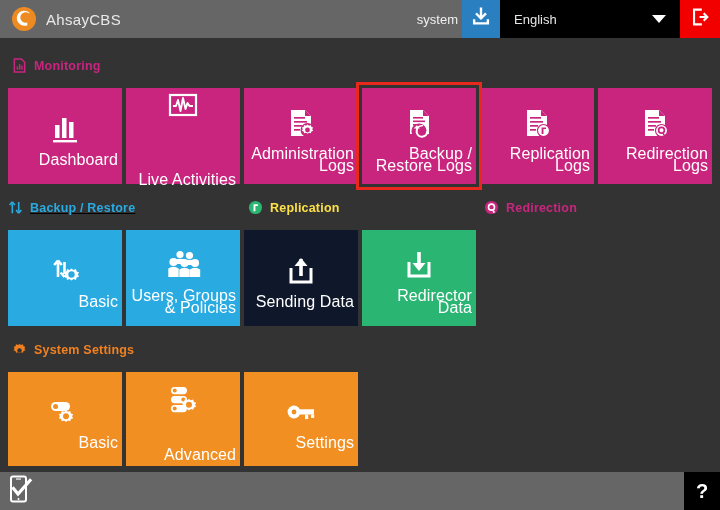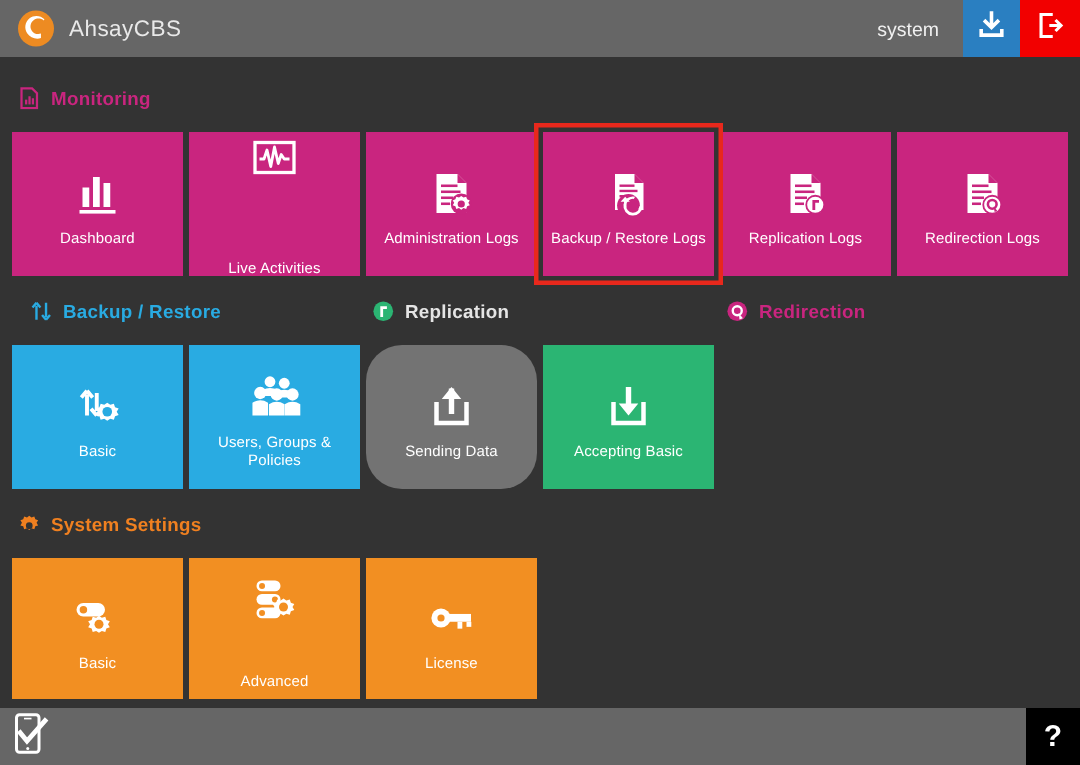--- a/index.html
+++ b/index.html
@@ -17,21 +17,21 @@
     background:#666666;display:flex;align-items:center;
   }
   .brand{display:flex;align-items:center;padding-left:12px;gap:10px;}
   .logo{
     width:24px;height:24px;border-radius:50%;background:#ED8B22;
     position:relative;flex:none;
   }
   .logo svg{position:absolute;left:0;top:0;}
   .brand-name{color:#e9e9e9;font-size:15px;letter-spacing:.3px;}
   .header-spacer{flex:1 1 auto;}
-  .user-name{color:#f0f0f0;font-size:13px;padding-right:16px;}
+  .user-name{color:#f0f0f0;font-size:13px;padding-right:4px;}
   .dl-btn{
     width:38px;height:38px;background:#2A7FC1;flex:none;
     display:flex;align-items:center;justify-content:center;cursor:pointer;
   }
   .lang-select{
     width:180px;height:38px;background:#000000;flex:none;
     display:flex;align-items:center;justify-content:space-between;
     padding:0 14px;box-sizing:border-box;cursor:pointer;
   }
   .lang-label{color:#e6e6e6;font-size:13px;}
@@ -47,21 +47,21 @@
   .sec-head .sec-txt{font-size:12.5px;font-weight:bold;letter-spacing:.2px;white-space:nowrap;text-align:center;}
 
   
   .tile{
     position:absolute;width:114px;height:96px;cursor:pointer;
     display:flex;flex-direction:column;align-items:center;justify-content:center;
     box-sizing:border-box;
   }
   .tile .ico{height:40px;display:flex;align-items:flex-end;justify-content:center;margin-bottom:7px;}
   .tile .lbl{
-    color:#ffffff;font-size:10px;line-height:12px;text-align:center;
+    color:#ffffff;font-size:16px;line-height:12px;text-align:right;
     width:106px;letter-spacing:.1px;
   }
   .tile.selected{outline:3px solid #E8281C;outline-offset:3px;}
 
   
   .footer{
     position:absolute;left:0;top:472px;width:720px;height:38px;background:#666666;
     display:flex;align-items:center;
   }
   .footer-left{padding-left:8px;display:flex;align-items:center;cursor:pointer;}
@@ -94,20 +94,24 @@
 
     <div class="dl-btn">
       <span>
         <svg width="22" height="22" viewBox="0 0 24 24">
           <path d="M12 3 L12 12 M12 13.5 L7.5 9 M12 13.5 L16.5 9" stroke="#ffffff" stroke-width="2.6" fill="none" stroke-linecap="square"></path>
           <path d="M4.5 14.5 L4.5 19 L19.5 19 L19.5 14.5" stroke="#ffffff" stroke-width="2.6" fill="none"></path>
         </svg>
       </span>
     </div>
 
+    <div class="lang-select">
+      <span class="lang-label">English</span>
+      <span class="chev"></span>
+    </div>
 
     <div class="logout-btn">
       <span>
         <svg width="22" height="22" viewBox="0 0 24 24">
           <path d="M14 4 L5.5 4 L5.5 20 L14 20" stroke="#ffffff" stroke-width="2.3" fill="none"></path>
           <path d="M11.5 12 L19.5 12 M16 8 L20 12 L16 16" stroke="#ffffff" stroke-width="2.3" fill="none"></path>
         </svg>
       </span>
     </div>
   </div>
@@ -208,38 +212,38 @@
         <rect x="11" y="24" width="6" height="1.7" fill="#C9257F"></rect>
         <circle cx="24.5" cy="25.5" r="6.6" fill="#C9257F"></circle>
         <circle cx="24.5" cy="25.5" r="5.4" fill="#ffffff"></circle>
         <circle cx="24.5" cy="25.2" r="2.9" fill="none" stroke="#C9257F" stroke-width="1.7"></circle>
         <path d="M25.4 26.6 L28 29.6 L26.1 30.4 Z" fill="#C9257F"></path>
       </svg>
     </span>
     <span class="lbl">Redirection Logs</span>
   </div>
 
-  <div class="sec-head" style="left:20px;top:200px;">
+  <div class="sec-head" style="left:8px;top:200px;text-decoration:underline;">
     <span class="sec-ico">
       <svg width="15" height="15" viewBox="0 0 16 16">
         <path d="M4.6 14 L4.6 4 M4.6 2 L1.8 5.4 M4.6 2 L7.4 5.4" stroke="#29ABE2" stroke-width="1.7" fill="none"></path>
         <path d="M11.4 2 L11.4 12 M11.4 14 L8.6 10.6 M11.4 14 L14.2 10.6" stroke="#29ABE2" stroke-width="1.7" fill="none"></path>
       </svg>
     </span>
     <span class="sec-txt" style="color:#29ABE2;">Backup / Restore</span>
   </div>
 
   <div class="sec-head" style="left:248px;top:200px;">
     <span class="sec-ico">
       <svg width="15" height="15" viewBox="0 0 16 16">
         <circle cx="8" cy="8" r="7" fill="#2BB573"></circle>
         <path d="M5.9 12 L5.9 4.4 L10.6 4.4 L10.6 6.4 L7.9 6.4 L7.9 12 Z" fill="#ffffff"></path>
       </svg>
     </span>
-    <span class="sec-txt" style="color:#e5e5e5;">Replication</span>
+    <span class="sec-txt" style="color:#fde047;">Replication</span>
   </div>
 
   <div class="sec-head" style="left:484px;top:200px;">
     <span class="sec-ico">
       <svg width="15" height="15" viewBox="0 0 16 16">
         <circle cx="8" cy="8" r="7" fill="#C9257F"></circle>
         <circle cx="8" cy="7.6" r="3.2" fill="none" stroke="#ffffff" stroke-width="1.7"></circle>
         <path d="M9 9.2 L12 13 L9.6 13.8 Z" fill="#ffffff"></path>
       </svg>
     </span>
@@ -269,40 +273,40 @@
         <path d="M4.3 21.5 Q9.5 18.2 14.7 21.5 L14.7 30 L4.3 30 Z" fill="#ffffff"></path>
         <circle cx="20.5" cy="16" r="4.1" fill="#ffffff"></circle>
         <path d="M15.3 22.5 Q20.5 19.2 25.7 22.5 L25.7 30 L15.3 30 Z" fill="#ffffff"></path>
         <circle cx="31" cy="16" r="4.1" fill="#ffffff"></circle>
         <path d="M25.8 22.5 Q31 19.2 36.2 22.5 L36.2 30 L25.8 30 Z" fill="#ffffff"></path>
       </svg>
     </span>
     <span class="lbl">Users, Groups &amp; Policies</span>
   </div>
 
-  <div class="tile" style="left:244px;top:230px;background:#737373;border-radius:24px;">
+  <div class="tile" style="left:244px;top:230px;background:#0f172a;">
     <span class="ico">
       <svg width="36" height="36" viewBox="0 0 36 36">
         <path d="M18 6 L18 23" stroke="#ffffff" stroke-width="3.6" fill="none"></path>
         <path d="M18 5 L11.5 13 L24.5 13 Z" fill="#ffffff"></path>
         <path d="M8 15 L8 29 L28 29 L28 15" stroke="#ffffff" stroke-width="3" fill="none"></path>
       </svg>
     </span>
     <span class="lbl">Sending Data</span>
   </div>
 
   <div class="tile" style="left:362px;top:230px;background:#2BB573;">
     <span class="ico">
       <svg width="36" height="36" viewBox="0 0 36 36">
         <path d="M18 5 L18 20" stroke="#ffffff" stroke-width="3.6" fill="none"></path>
         <path d="M18 24 L11.5 16 L24.5 16 Z" fill="#ffffff"></path>
         <path d="M8 15 L8 29 L28 29 L28 15" stroke="#ffffff" stroke-width="3" fill="none"></path>
       </svg>
     </span>
-    <span class="lbl">Accepting Basic</span>
+    <span class="lbl">Redirector Data</span>
   </div>
 
 
 
   <div class="sec-head" style="left:12px;top:342px;">
     <span class="sec-ico">
       <svg width="15" height="15" viewBox="0 0 16 16">
         <path d="M8 0.8 l1.6 1.2 2-.7 .7 2 2 .7 -1.1 1.8 1.1 1.8 -2 .7 -.7 2 -2-.7 -1.6 1.2 -1.6-1.2 -2 .7 -.7-2 -2-.7 1.1-1.8 -1.1-1.8 2-.7 .7-2 2 .7 Z" fill="#F08020" transform="translate(0,1.2)"></path>
         <circle cx="8" cy="9" r="2.4" fill="#333333"></circle>
       </svg>
@@ -341,21 +345,21 @@
   <div class="tile" style="left:244px;top:372px;background:#F28F22;height:94px;">
     <span class="ico">
       <svg width="36" height="36" viewBox="0 0 36 36">
         <circle cx="11" cy="18" r="6.4" fill="#ffffff"></circle>
         <circle cx="11" cy="18" r="2.4" fill="#F28F22"></circle>
         <rect x="15" y="15.3" width="16" height="5.2" fill="#ffffff"></rect>
         <rect x="22" y="20.5" width="3.2" height="4.6" fill="#ffffff"></rect>
         <rect x="28" y="20.5" width="3.2" height="3.4" fill="#ffffff"></rect>
       </svg>
     </span>
-    <span class="lbl">License</span>
+    <span class="lbl">Settings</span>
   </div>
 
   <div class="footer">
     <div class="footer-left">
       <span>
         <svg width="26" height="30" viewBox="0 0 26 30">
           <rect x="3" y="2.5" width="15" height="25" rx="2" fill="none" stroke="#ffffff" stroke-width="2"></rect>
           <rect x="8" y="4.5" width="5" height="1.1" fill="#ffffff"></rect>
           <circle cx="10.5" cy="25" r="1" fill="#ffffff"></circle>
           <path d="M5.5 14.5 L10 20 L22 6.5" fill="none" stroke="#ffffff" stroke-width="3.2" stroke-linecap="square"></path>

